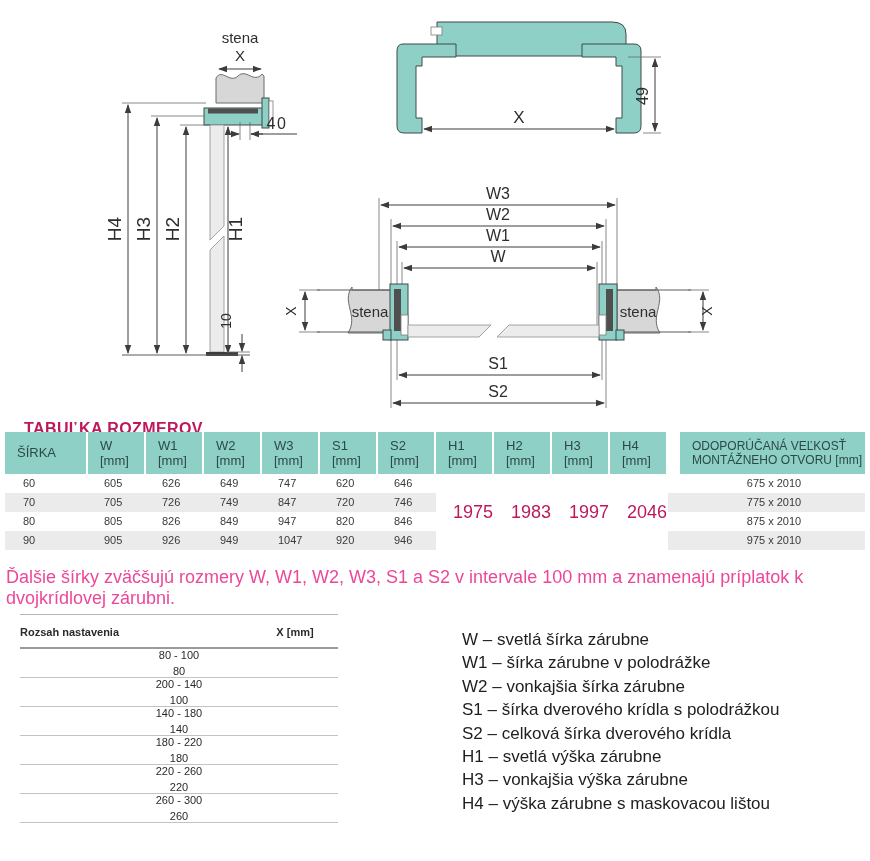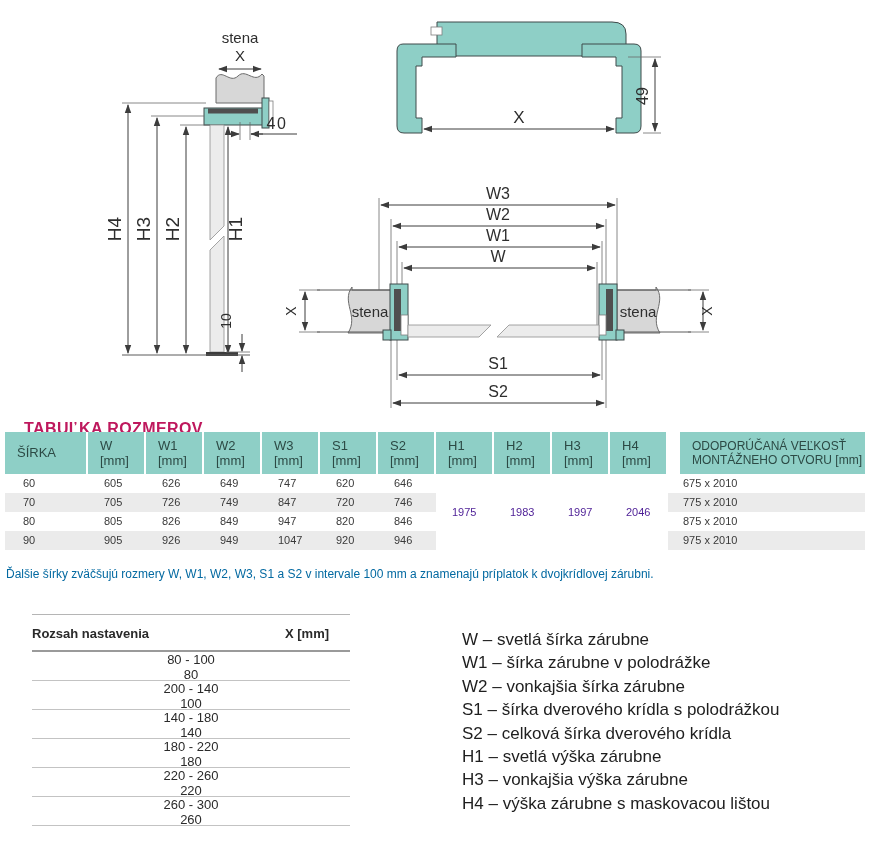--- a/index.html
+++ b/index.html
@@ -22,29 +22,29 @@
   .th{background:#8ecfc6;color:#2c4a45;font-size:13px;line-height:15px;
       padding:6px 0 0 12px;box-sizing:border-box;border-right:2px solid #fff;}
   .th:last-child{border-right:none;font-size:12px;line-height:14px;padding-top:7px;margin-left:12px;}
   .th.single{padding-top:13px;}
   .tbody{position:relative;}
   .trow{display:grid;grid-template-columns:83px repeat(6,58px) 232px 197px;height:19px;
         line-height:19px;font-size:11px;color:#3a3a3a;}
   .trow:nth-child(even){background:#ebebeb;}
   .td{padding-left:16px;}
   .td.first{padding-left:18px;}
-  .td.open{padding-left:15px;}
+  .td.open{padding-left:15px;text-align:center;}
   .merged{position:absolute;left:431px;top:0;width:232px;height:76px;background:#fff;
           display:grid;grid-template-columns:repeat(4,58px);align-items:center;
-          font-size:11px;color:#4c1d95;}
+          font-size:18px;color:#be185d;text-align:center;}
   .merged div{padding-left:16px;}
-  .footnote{position:absolute;left:6px;top:567px;width:860px;font-size:12px;color:#0369a1;}
-
-  .adjtbl{position:absolute;left:32px;top:614px;width:318px;border-top:1px solid #b5b5b5;
-          font-size:13px;color:#2a2a2a;}
+  .footnote{position:absolute;left:6px;top:567px;width:860px;font-size:18px;color:#ec4899;}
+
+  .adjtbl{position:absolute;left:20px;top:614px;width:318px;border-top:1px solid #b5b5b5;
+          font-size:11px;color:#2a2a2a;}
   .adjhead{display:flex;justify-content:space-between;align-items:center;
            padding:11px 0 9px;font-weight:bold;border-bottom:2px solid #9a9a9a;}
   .adjrow{display:flex;justify-content:space-between;align-items:center;height:28px;
           border-bottom:1px solid #c3c3c3;flex-direction:column;}
   .adjcell-r{width:86px;text-align:center;}
 
   .legend{position:absolute;left:462px;top:628px;font-size:17px;line-height:23.4px;color:#1e1e1e;}
 </style>
 </head>
 <body>

